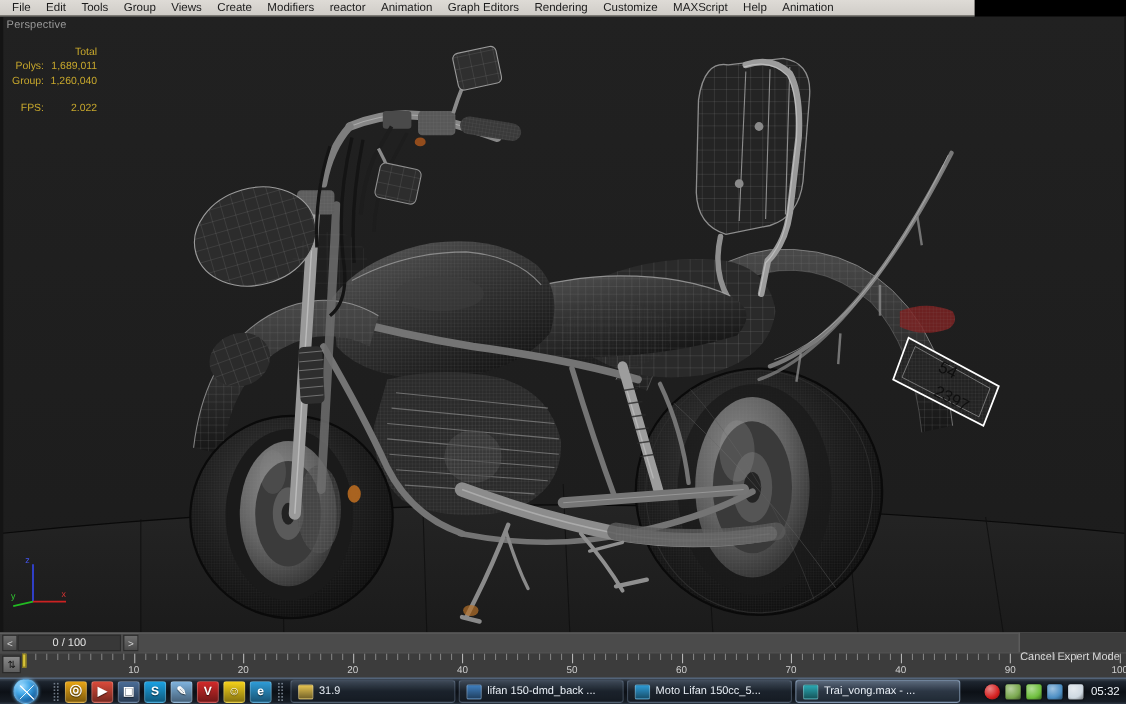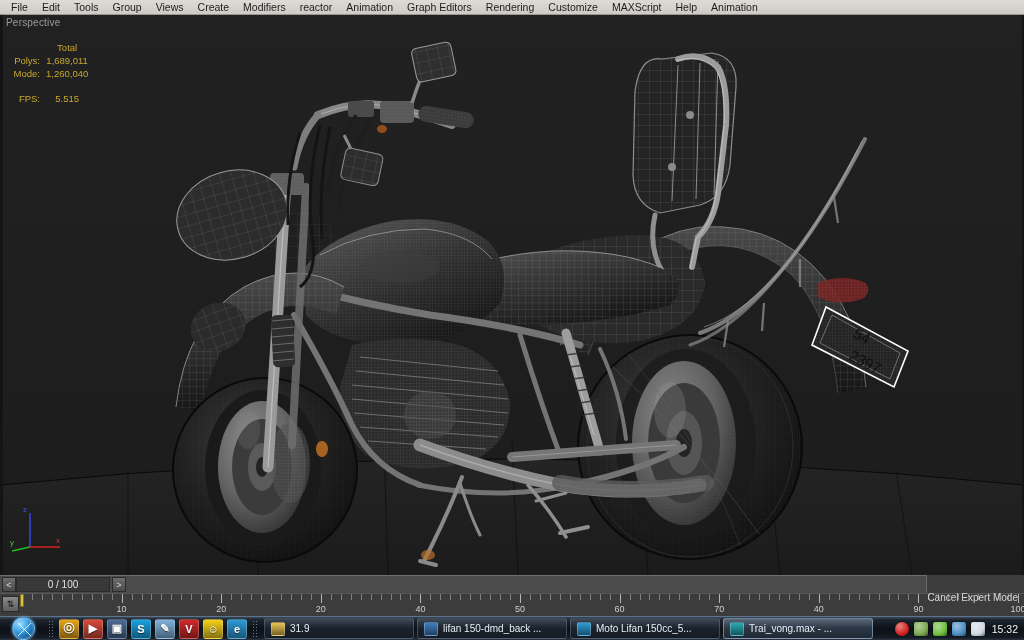--- a/index.html
+++ b/index.html
@@ -13,21 +13,21 @@
 
   #app {
     position: relative;
     width: 1024px; height: 640px;
     overflow: hidden;
   }
 
   
   #menubar {
     position: absolute; left: 0; top: 0;
-    width: 1024px; height: 15px;
+    width: 886px; height: 15px;
     background: linear-gradient(180deg, #dedbd6 0%, #d6d3ce 55%, #cecbc6 100%);
     border-bottom: 1px solid #9a9791;
     display: flex; align-items: center;
     padding-left: 4px;
     z-index: 30;
   }
   .menu-item {
     font-size: 10.5px;
     color: #1c1c1c;
     padding: 0 7px;
@@ -64,21 +64,21 @@
   #stats {
     position: absolute; left: 8px; top: 26px;
     font-size: 9.5px;
     color: #c8b030;
     z-index: 6;
     line-height: 13px;
   }
   #stats table { border-collapse: collapse; }
   #stats td { padding: 0 0 0 0; font-size: 9.5px; color: #c8a82c; }
   .st-lbl { text-align: right; width: 38px; padding-right: 6px !important; }
-  .st-val { text-align: center; }
+  .st-val { text-align: right; }
   .st-gap td { height: 12px; }
 
   
   #tripod { position: absolute; left: 8px; bottom: 20px; z-index: 6; }
 
   
   #timeslider {
     position: absolute; left: 0; top: 575px;
     width: 1024px; height: 18px;
     background: #4b4b4b;
@@ -590,29 +590,29 @@
         <tbody>
             <tr>
           <td class="st-lbl"></td>
           <td class="st-val">Total</td>
         </tr>
         <tr>
           <td class="st-lbl">Polys:</td>
           <td class="st-val">1,689,011</td>
         </tr>
         <tr>
-          <td class="st-lbl">Mode:</td>
+          <td class="st-lbl">Group:</td>
           <td class="st-val">1,260,040</td>
         </tr>
         <tr class="st-gap">
               <td colspan="2"></td>
             </tr>
         <tr>
           <td class="st-lbl">FPS:</td>
-          <td class="st-val">5.515</td>
+          <td class="st-val">2.022</td>
         </tr>
       </tbody>
         </table>
     </div>
 
     <svg id="tripod" width="56" height="52" viewBox="0 0 56 52">
       <line x1="22" y1="44" x2="22" y2="10" stroke="#3344dd" stroke-width="1.6"></line>
       <line x1="22" y1="44" x2="52" y2="44" stroke="#cc2222" stroke-width="1.6"></line>
       <line x1="22" y1="44" x2="4" y2="48" stroke="#22bb22" stroke-width="1.6"></line>
       <text x="15" y="9" fill="#4455ee" font-size="8" font-family="'Liberation Sans',sans-serif">z</text>
@@ -785,17 +785,17 @@
         </div>
       </div>
     <div id="tray">
       <div id="tray-icons" style="display:flex;align-items:center;gap:5px">
           <div class="tray-ico" style="border-radius: 50%; background: radial-gradient(circle at 35% 30%, rgb(231, 132, 132), rgb(212, 32, 32) 60%, rgb(106, 16, 16)); box-shadow: rgba(0, 0, 0, 0.7) 0px 0px 2px;"></div>
           <div class="tray-ico" style="border-radius: 2px; background: radial-gradient(circle at 35% 30%, rgb(182, 207, 158), rgb(122, 168, 79) 60%, rgb(61, 84, 40)); box-shadow: rgba(0, 0, 0, 0.7) 0px 0px 2px;"></div>
           <div class="tray-ico" style="border-radius: 2px; background: radial-gradient(circle at 35% 30%, rgb(176, 220, 149), rgb(111, 191, 62) 60%, rgb(56, 96, 31)); box-shadow: rgba(0, 0, 0, 0.7) 0px 0px 2px;"></div>
           <div class="tray-ico" style="border-radius: 2px; background: radial-gradient(circle at 35% 30%, rgb(157, 193, 223), rgb(77, 143, 196) 60%, rgb(39, 72, 98)); box-shadow: rgba(0, 0, 0, 0.7) 0px 0px 2px;"></div>
           <div class="tray-ico" style="border-radius: 2px; background: radial-gradient(circle at 35% 30%, rgb(229, 234, 239), rgb(207, 217, 226) 60%, rgb(104, 109, 113)); box-shadow: rgba(0, 0, 0, 0.7) 0px 0px 2px;"></div>
         </div>
-      <div id="clock">15:32</div>
+      <div id="clock">05:32</div>
     </div>
   </div>
 
 </div>
 
 </body></html>

